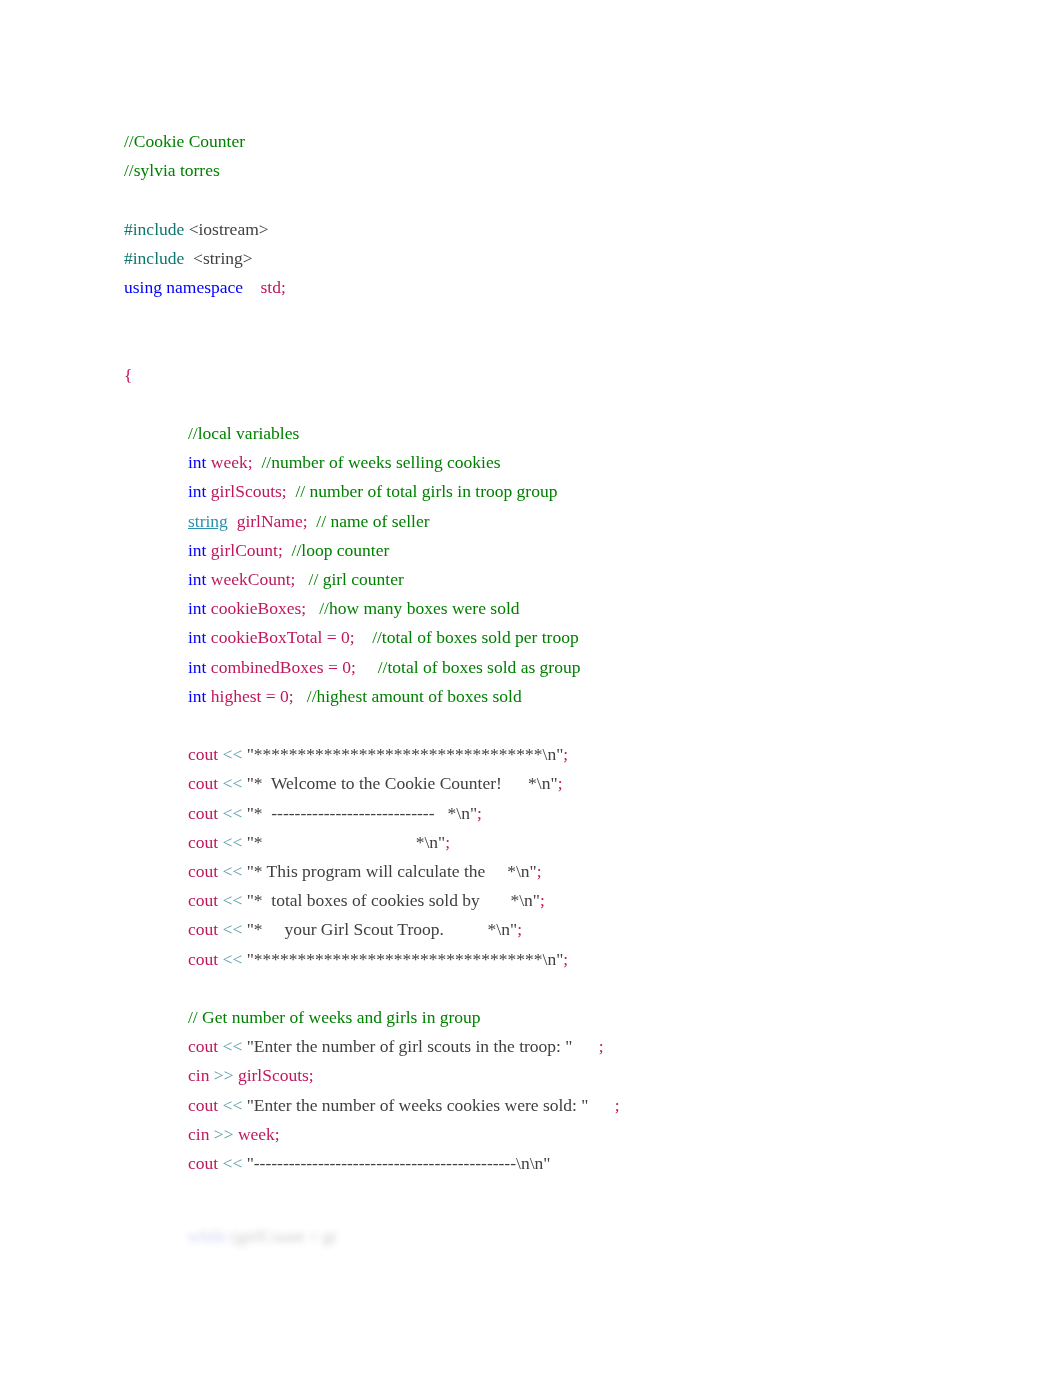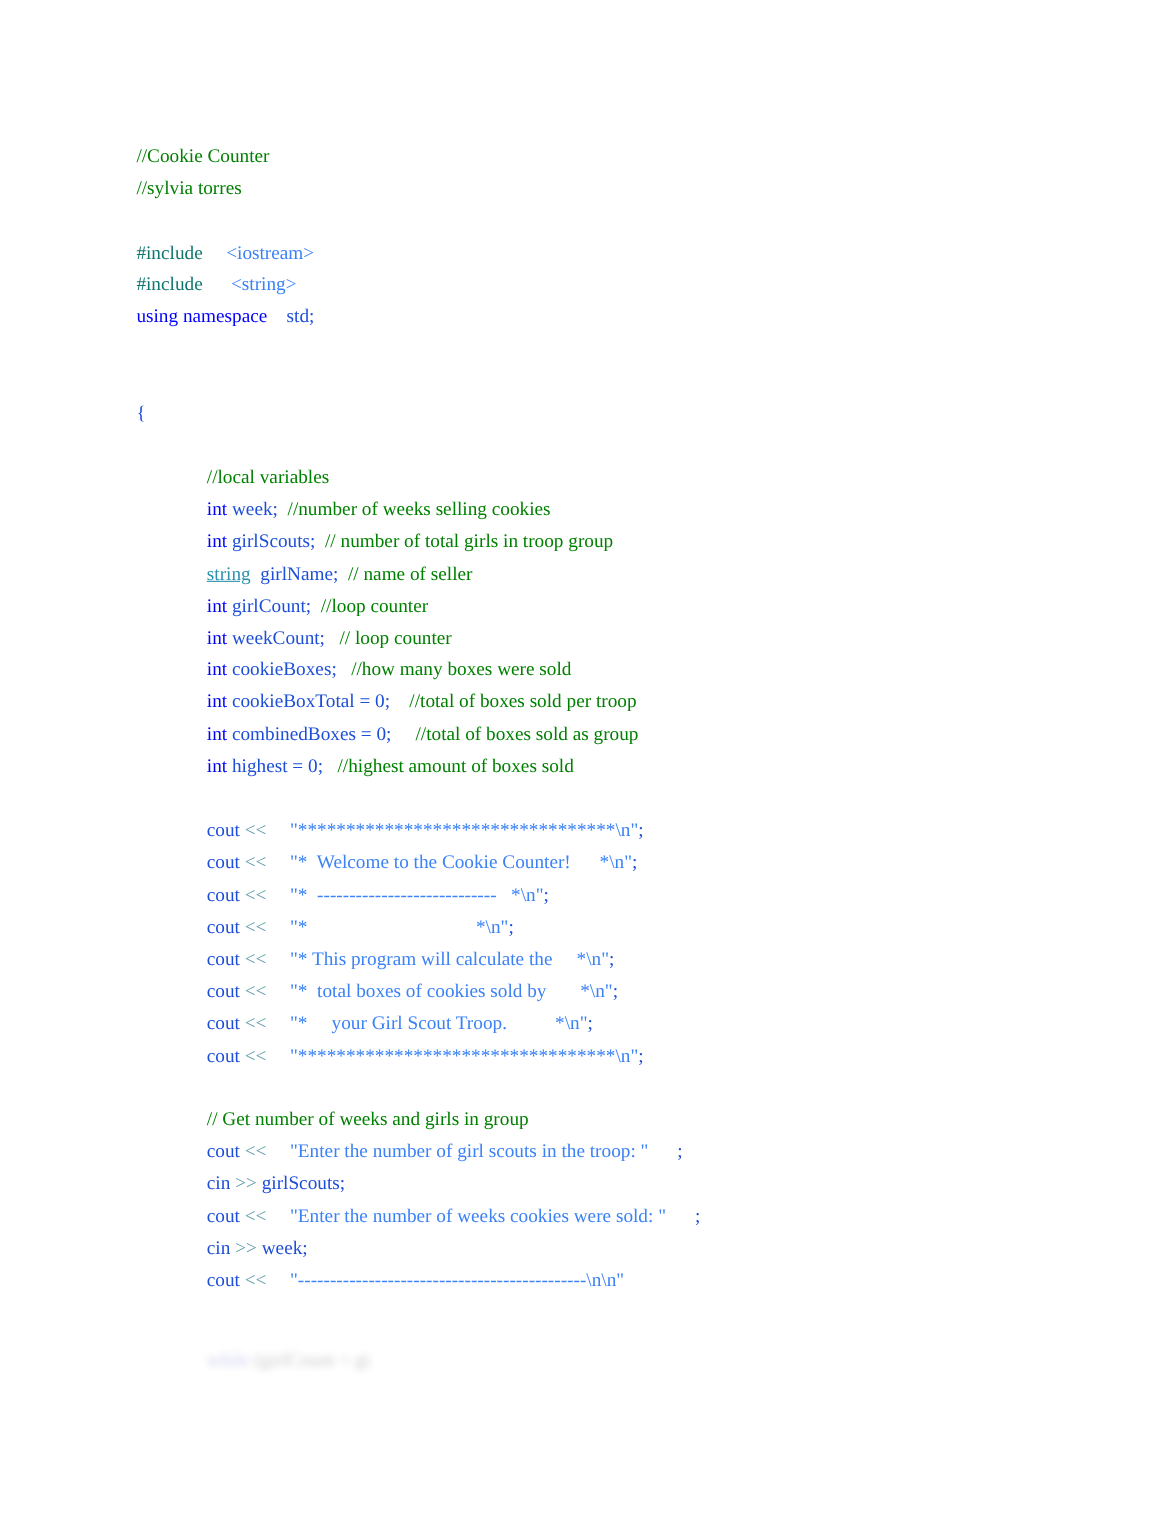--- a/index.html
+++ b/index.html
@@ -37,24 +37,24 @@
     height: 29.2px;
   }
   
   .ind0 { padding-left: 0px; }
   .ind1 { padding-left: 64px; }
 
   
   .kw      { color: #0000ff; }            
   .type    { color: #2b91af; text-decoration: underline; }            
   .pre     { color: #0f766e; }            
-  .str     { color: #3b82f6; margin-left: 17px; }            
+  .str     { color: #404040; }            
   .cmt     { color: #008000; }            
   .op      { color: #5a9aa8; }            
-  .pun     { color: #1d4ed8; margin-top: 38px; }
+  .pun     { color: #be185d; margin-top: 38px; }
 
   
   #faded-line {
     position: absolute;
     left: 188px;
     top: 1222px;
     font-size: 17.5px;
     line-height: 29.2px;
     white-space: pre;
     color: #4a4a4a;
@@ -89,21 +89,21 @@
     <div class="code-line ind1"><span class="cmt">//local variables</span></div>
 
     <div class="code-line ind1"><span class="kw">int</span><span class="pun"> week;  </span><span class="cmt">//number of weeks selling cookies</span></div>
 
     <div class="code-line ind1"><span class="kw">int</span><span class="pun"> girlScouts;  </span><span class="cmt">// number of total girls in troop group</span></div>
 
     <div class="code-line ind1"><span class="type">string</span><span class="pun">  girlName;  </span><span class="cmt">// name of seller</span></div>
 
     <div class="code-line ind1"><span class="kw">int</span><span class="pun"> girlCount;  </span><span class="cmt">//loop counter</span></div>
 
-    <div class="code-line ind1"><span class="kw">int</span><span class="pun"> weekCount;   </span><span class="cmt">// loop counter</span></div>
+    <div class="code-line ind1"><span class="kw">int</span><span class="pun"> weekCount;   </span><span class="cmt">// girl counter</span></div>
 
     <div class="code-line ind1"><span class="kw">int</span><span class="pun"> cookieBoxes;   </span><span class="cmt">//how many boxes were sold</span></div>
 
     <div class="code-line ind1"><span class="kw">int</span><span class="pun"> cookieBoxTotal = 0;    </span><span class="cmt">//total of boxes sold per troop</span></div>
 
     <div class="code-line ind1"><span class="kw">int</span><span class="pun"> combinedBoxes = 0;     </span><span class="cmt">//total of boxes sold as group</span></div>
 
     <div class="code-line ind1"><span class="kw">int</span><span class="pun"> highest = 0;   </span><span class="cmt">//highest amount of boxes sold</span></div>
 
 

